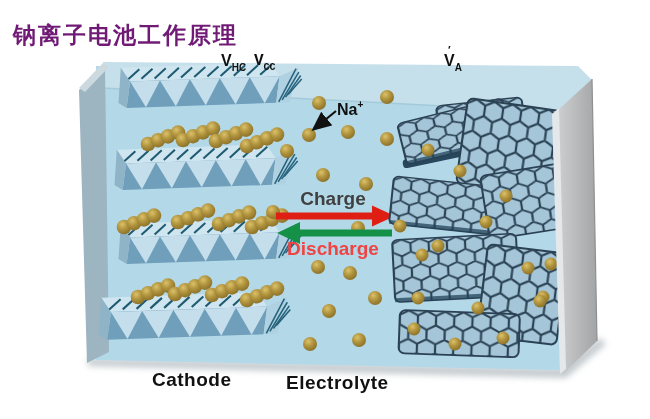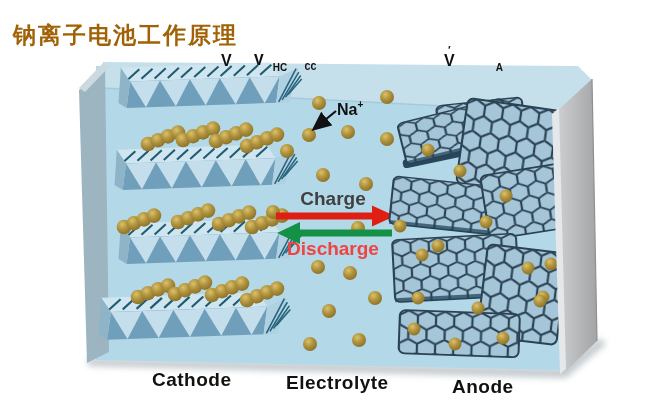--- a/index.html
+++ b/index.html
@@ -1,22 +1,22 @@
 <!DOCTYPE html>
 <html><head>
 <meta charset="utf-8">
 <style>
   html,body{margin:0;padding:0;background:#fff;}
   #stage{position:relative;width:650px;height:419px;background:#ffffff;overflow:hidden;
          font-family:"Liberation Sans",sans-serif;}
   #diagram-svg{position:absolute;left:0;top:0;}
   .lbl{position:absolute;font-weight:bold;color:#111;white-space:nowrap;}
-  #title{left:13px;top:20px;font-size:23px;letter-spacing:2px;color:#a16207;}
+  #title{left:13px;top:20px;font-size:23px;letter-spacing:2px;color:#701a75;}
   .vlabel{font-size:16px;}
-  .vlabel sub{font-size:10px;position:relative;top:1px;left:0px;margin-left:41px;}
+  .vlabel sub{font-size:10px;position:relative;top:1px;left:0px;}
   #v-hc{left:221px;top:52px;}
   #v-cc{left:254px;top:52px;font-family:Liberation Mono, monospace;}
   #v-a{left:444px;top:52px;}
   .vprime{position:absolute;top:-8px;left:4px;font-size:11px;}
   #na-label{left:337px;top:100px;font-size:16px;}
   #na-label sup{font-size:10px;position:relative;top:-1px;}
   #charge-label{left:273px;top:188px;width:120px;text-align:center;font-size:19px;color:#404040;}
   #discharge-label{left:268px;top:238px;width:130px;text-align:center;font-size:19px;color:#ef4444;}
   .region{font-size:19px;letter-spacing:0.5px;}
   #cathode-label{left:152px;top:369px;}
@@ -230,15 +230,14 @@
 
 <div class="lbl vlabel" id="v-a"><span class="vprime">′</span><span>V</span><sub>A</sub></div>
 
 <div class="lbl" id="na-label"><span>Na</span><sup>+</sup></div>
 
 <div class="lbl" id="charge-label">Charge</div>
 <div class="lbl" id="discharge-label">Discharge</div>
 
 <div class="lbl region" id="cathode-label">Cathode</div>
 <div class="lbl region" id="electrolyte-label">Electrolyte</div>
-<div class="lbl region" id="anode-label">Anode</div>
 
 </div>
 
 </body></html>

